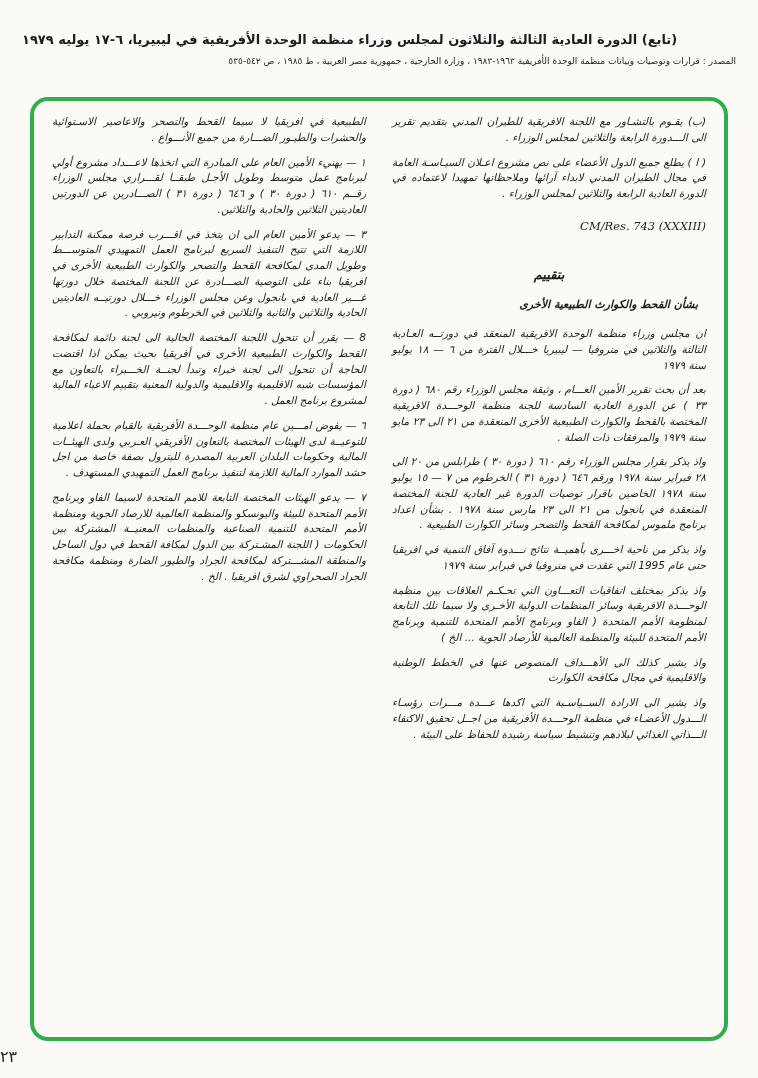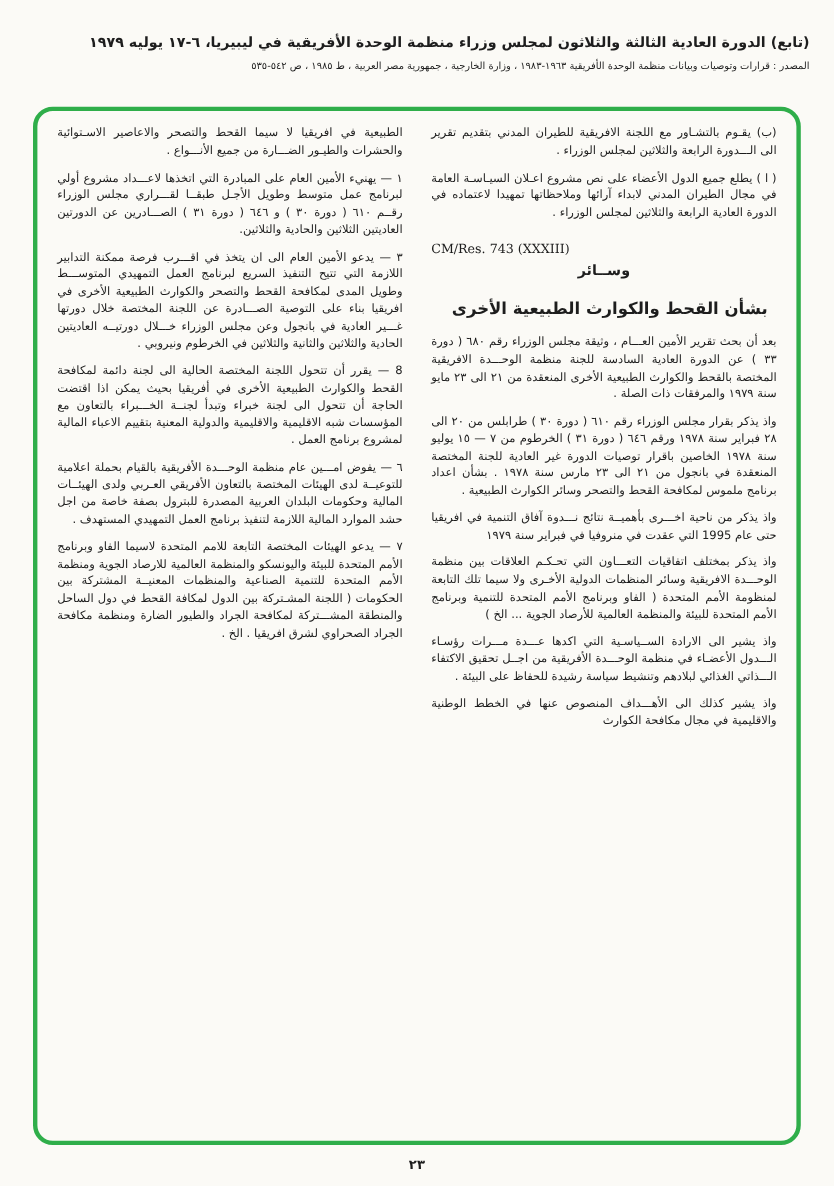--- a/index.html
+++ b/index.html
@@ -20,21 +20,21 @@
     background:var(--paper);
     overflow:hidden;
     box-sizing:border-box;
   }
   .header{
     position:absolute;
     top:32px;left:22px;right:22px;
     direction:rtl;
   }
   .header-title{
-    text-align:right;
+    text-align:left;
     font-weight:bold;
     font-size:13px;
     line-height:1.3;
   }
   .header-source{
     margin-top:7px;
     font-size:9px;
     text-align:right;
     letter-spacing:0.1px;
   }
@@ -54,76 +54,78 @@
     display:flex;
     gap:26px;
     height:100%;
   }
   .col{
     flex:1 1 0;
     min-width:0;
     text-align:justify;
     font-size:10.5px;
     line-height:1.5;
+    font-style:italic;
   }
   .para{
     margin:0 0 9px 0;
   }
   .cm-ref{
     direction:ltr;
-    text-align:left;
+    text-align:right;
     font-family:"DejaVu Serif", serif;
     font-size:11.5px;
-    margin:16px 0 2px 0;
+    margin:16px 0 30px 0;
   }
   .res-title{
     text-align:center;
     font-size:13px;
     font-weight:bold;
     margin:2px 0 12px 0;
   }
   .res-subtitle{
-    font-size:15px;
+    font-size:11px;
     font-weight:bold;
     text-align:right;
     margin:0 8px 13px 0;
   }
   .footer{
     position:absolute;
     bottom:12px;left:0;right:0;
-    text-align:center;
-    font-size:12px;
-    font-weight:bold;
+    text-align:left;
+    font-size:16px;
+    font-weight:normal;
   }
 </style>
 </head>
 <body>
 
 <div class="page">
 
   <div class="header">
     <div class="header-title">(تابع) الدورة العادية الثالثة والثلاثون لمجلس وزراء منظمة الوحدة الأفريقية في ليبيريا، ٦-١٧ يوليه ١٩٧٩</div>
     <div class="header-source">المصدر : قرارات وتوصيات وبيانات منظمة الوحدة الأفريقية ١٩٦٣-١٩٨٣ ، وزارة الخارجية ، جمهورية مصر العربية ، ط ١٩٨٥ ، ص ٥٤٢-٥٣٥</div>
   </div>
 
   <div class="green-box">
     <div class="columns">
 
       <div class="col">
         <p class="para">(ب) يقـوم بالتشـاور مع اللجنة الافريقية للطيران المدني بتقديم تقرير الى الـــدورة الرابعة والثلاثين لمجلس الوزراء .</p>
         <p class="para">( ا ) يطلع جميع الدول الأعضاء على نص مشروع اعـلان السيـاسـة العامة في مجال الطيران المدني لابداء آرائها وملاحظاتها تمهيدا لاعتماده في الدورة العادية الرابعة والثلاثين لمجلس الوزراء .</p>
         <p class="cm-ref">CM/Res. 743 (XXXIII)</p>
-        <h2 class="res-title">وســائر</h2>
+        <h2 class="res-title">بتقييم</h2>
         <h3 class="res-subtitle">بشأن القحط والكوارث الطبيعية الأخرى</h3>
+        <p class="para">ان مجلس وزراء منظمة الوحدة الافريقية المنعقد في دورتــه العـادية الثالثة والثلاثين في منروفيا — ليبيريا خـــلال الفترة من ٦ — ١٨ يوليو سنة ١٩٧٩</p>
         <p class="para">بعد أن بحث تقرير الأمين العـــام ، وثيقة مجلس الوزراء رقم ٦٨٠ ( دورة ٣٣ ) عن الدورة العادية السادسة للجنة منظمة الوحـــدة الافريقية المختصة بالقحط والكوارث الطبيعية الأخرى المنعقدة من ٢١ الى ٢٣ مايو سنة ١٩٧٩ والمرفقات ذات الصلة .</p>
         <p class="para">واذ يذكر بقرار مجلس الوزراء رقم ٦١٠ ( دورة ٣٠ ) طرابلس من ٢٠ الى ٢٨ فبراير سنة ١٩٧٨ ورقم ٦٤٦ ( دورة ٣١ ) الخرطوم من ٧ — ١٥ يوليو سنة ١٩٧٨ الخاصين باقرار توصيات الدورة غير العادية للجنة المختصة المنعقدة في بانجول من ٢١ الى ٢٣ مارس سنة ١٩٧٨ . بشأن اعداد برنامج ملموس لمكافحة القحط والتصحر وسائر الكوارث الطبيعية .</p>
         <p class="para">واذ يذكر من ناحية اخـــرى بأهميــة نتائج نـــدوة آفاق التنمية في افريقيا حتى عام 1995 التي عقدت في منروفيا في فبراير سنة ١٩٧٩</p>
         <p class="para">واذ يذكر بمختلف اتفاقيات التعـــاون التي تحـكـم العلاقات بين منظمة الوحـــدة الافريقية وسائر المنظمات الدولية الأخـرى ولا سيما تلك التابعة لمنظومة الأمم المتحدة ( الفاو وبرنامج الأمم المتحدة للتنمية وبرنامج الأمم المتحدة للبيئة والمنظمة العالمية للأرصاد الجوية ... الخ )</p>
+        <p class="para">واذ يشير كذلك الى الأهـــداف المنصوص عنها في الخطط الوطنية والاقليمية في مجال مكافحة الكوارث</p>
         <p class="para">واذ يشير الى الارادة الســياسـية التي اكدها عـــدة مـــرات رؤسـاء الـــدول الأعضـاء في منظمة الوحـــدة الأفريقية من اجــل تحقيق الاكتفاء الـــذاتي الغذائي لبلادهم وتنشيط سياسة رشيدة للحفاظ على البيئة .</p>
-        <p class="para">واذ يشير كذلك الى الأهـــداف المنصوص عنها في الخطط الوطنية والاقليمية في مجال مكافحة الكوارث</p>
       </div>
 
       <div class="col">
         <p class="para">الطبيعية في افريقيا لا سيما القحط والتصحر والاعاصير الاسـتوائية والحشرات والطيـور الضـــارة من جميع الأنـــواع .</p>
         <p class="para">١ — يهنيء الأمين العام على المبادرة التي اتخذها لاعـــداد مشروع أولي لبرنامج عمل متوسط وطويل الأجـل طبقــا لقـــراري مجلس الوزراء رقــم ٦١٠ ( دورة ٣٠ ) و ٦٤٦ ( دورة ٣١ ) الصـــادرين عن الدورتين العاديتين الثلاثين والحادية والثلاثين.</p>
         <p class="para">٣ — يدعو الأمين العام الى ان يتخذ في اقـــرب فرصة ممكنة التدابير اللازمة التي تتيح التنفيذ السريع لبرنامج العمل التمهيدي المتوســـط وطويل المدى لمكافحة القحط والتصحر والكوارث الطبيعية الأخرى في افريقيا بناء على التوصية الصـــادرة عن اللجنة المختصة خلال دورتها غـــير العادية في بانجول وعن مجلس الوزراء خـــلال دورتيــه العاديتين الحادية والثلاثين والثانية والثلاثين في الخرطوم ونيروبي .</p>
         <p class="para">8 — يقرر أن تتحول اللجنة المختصة الحالية الى لجنة دائمة لمكافحة القحط والكوارث الطبيعية الأخرى في أفريقيا بحيث يمكن اذا اقتضت الحاجة أن تتحول الى لجنة خبراء وتبدأ لجنــة الخـــبراء بالتعاون مع المؤسسات شبه الاقليمية والاقليمية والدولية المعنية بتقييم الاعباء المالية لمشروع برنامج العمل .</p>
         <p class="para">٦ — يفوض امـــين عام منظمة الوحـــدة الأفريقية بالقيام بحملة اعلامية للتوعيــة لدى الهيئات المختصة بالتعاون الأفريقي العـربي ولدى الهيئــات المالية وحكومات البلدان العربية المصدرة للبترول بصفة خاصة من اجل حشد الموارد المالية اللازمة لتنفيذ برنامج العمل التمهيدي المستهدف .</p>
         <p class="para">٧ — يدعو الهيئات المختصة التابعة للامم المتحدة لاسيما الفاو وبرنامج الأمم المتحدة للبيئة واليونسكو والمنظمة العالمية للارصاد الجوية ومنظمة الأمم المتحدة للتنمية الصناعية والمنظمات المعنيــة المشتركة بين الحكومات ( اللجنة المشـتركة بين الدول لمكافة القحط في دول الساحل والمنطقة المشـــتركة لمكافحة الجراد والطيور الضارة ومنظمة مكافحة الجراد الصحراوي لشرق افريقيا . الخ .</p>
       </div>

